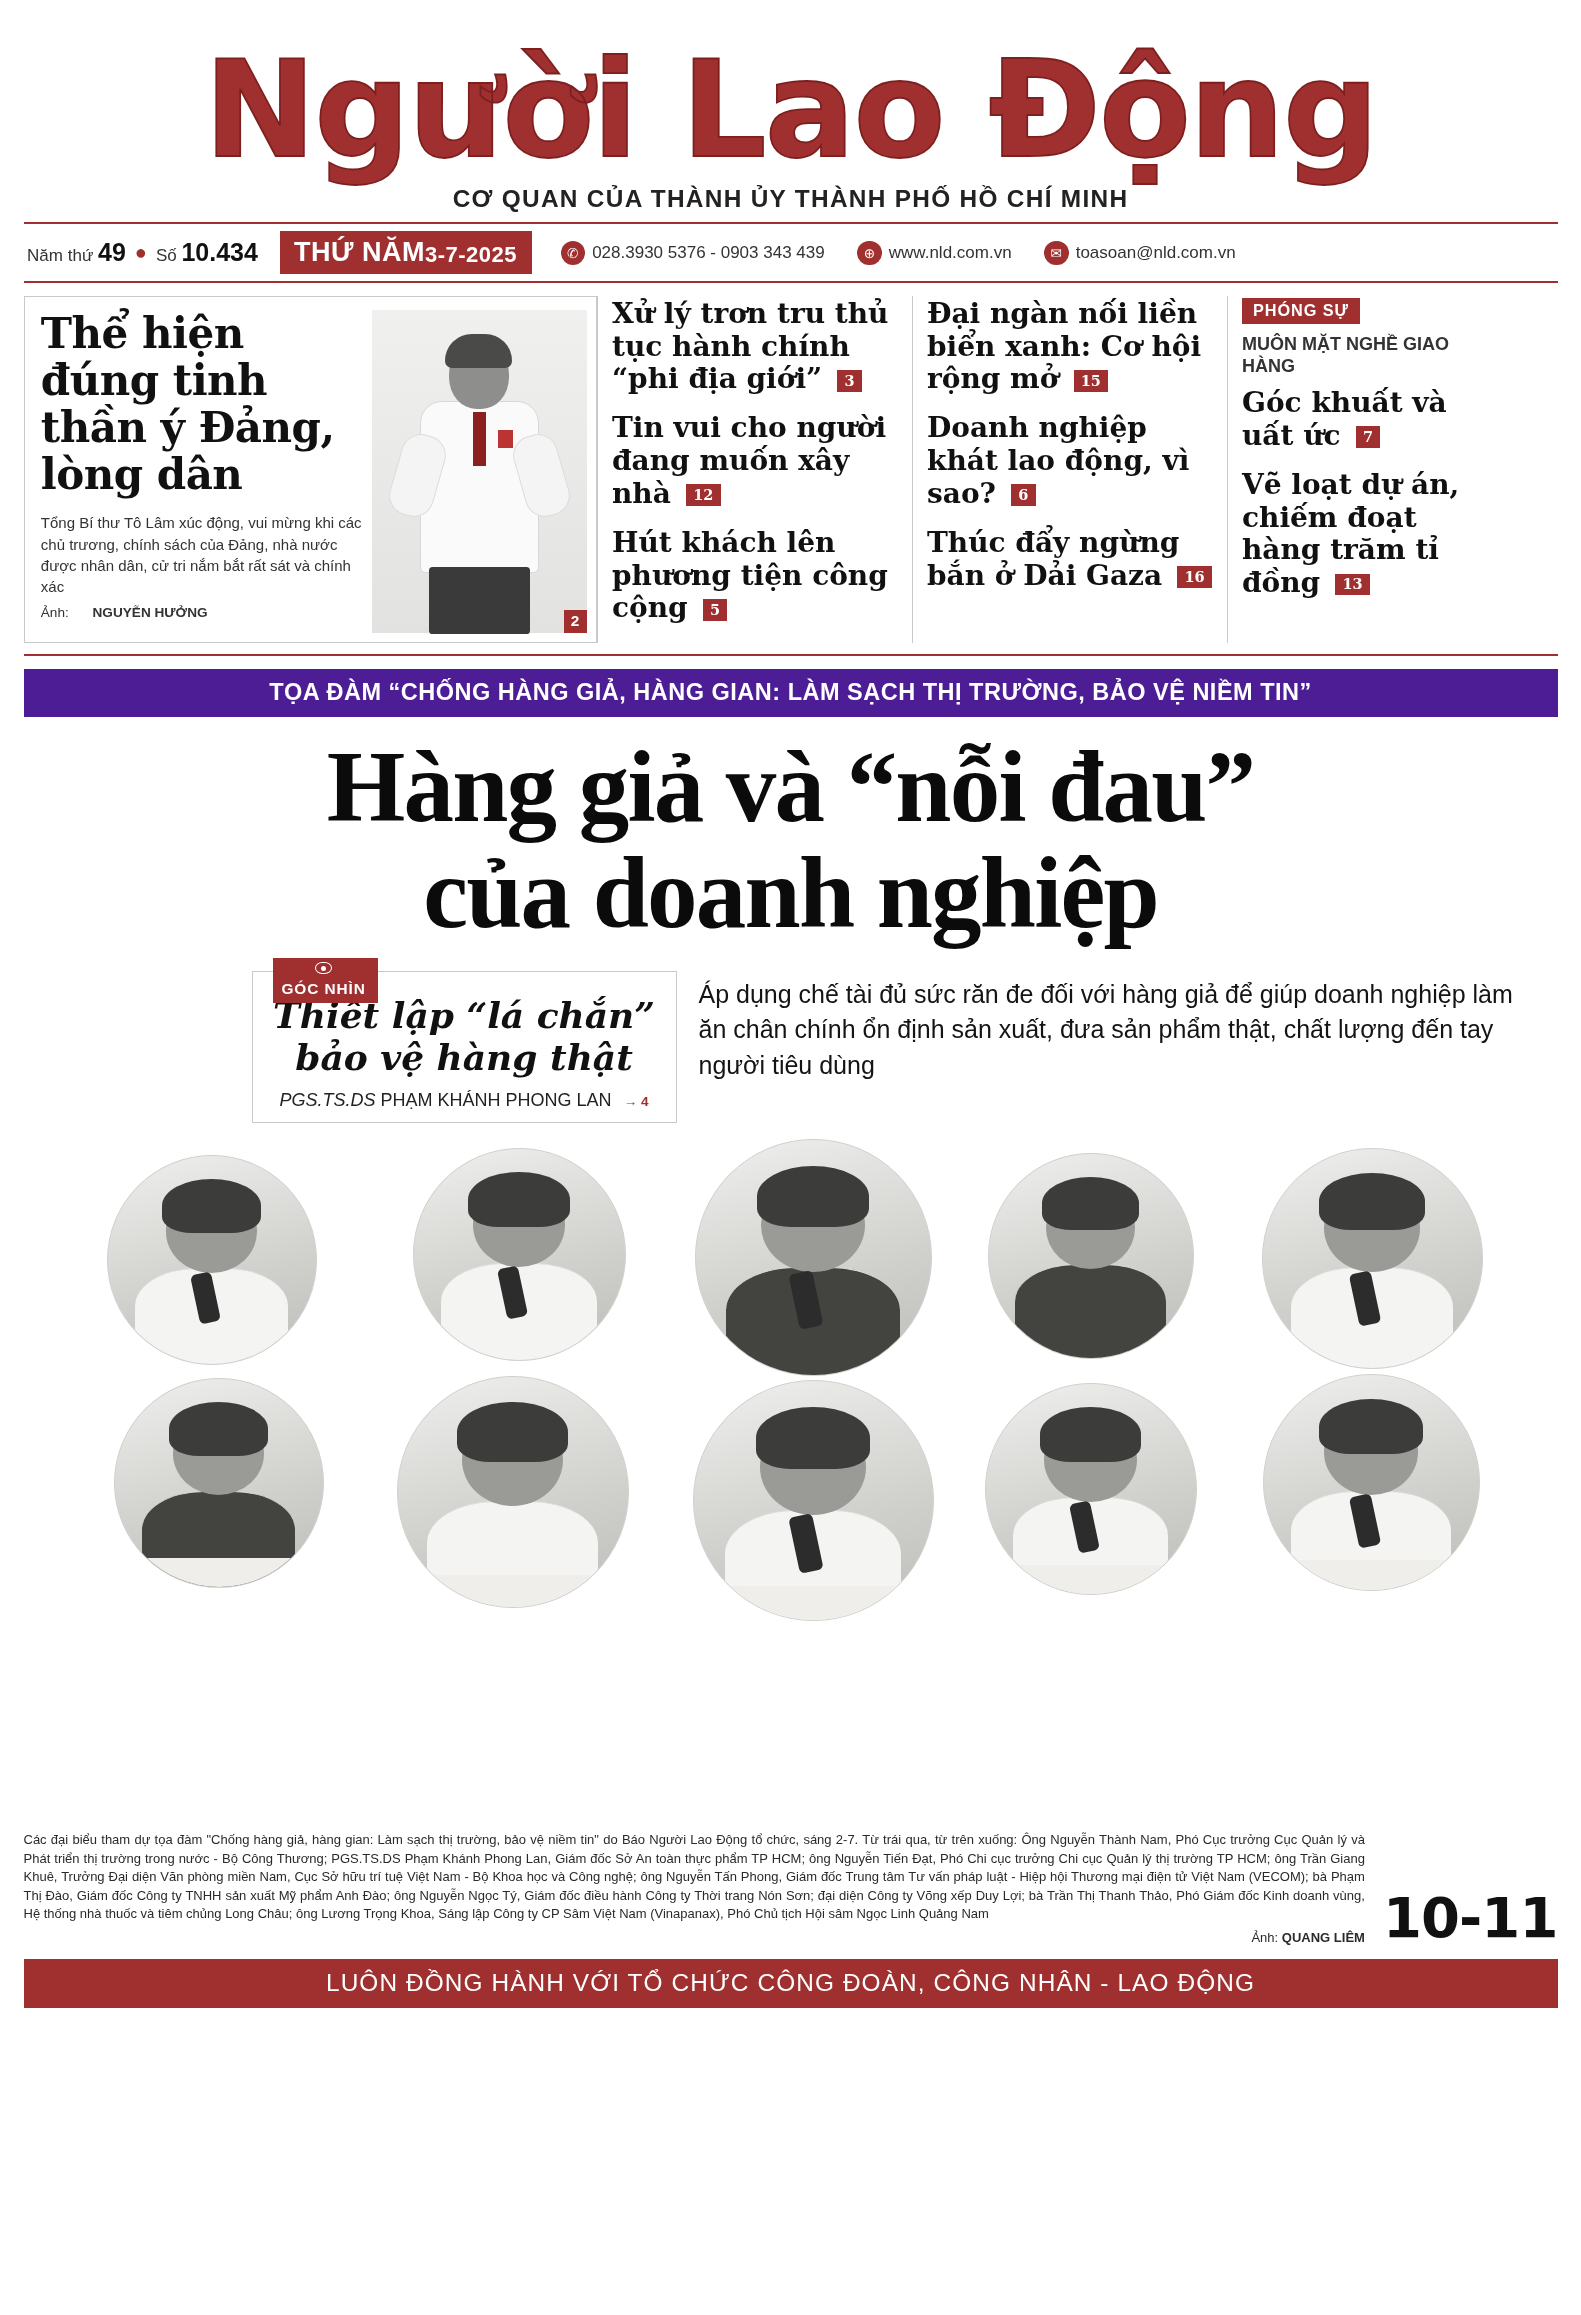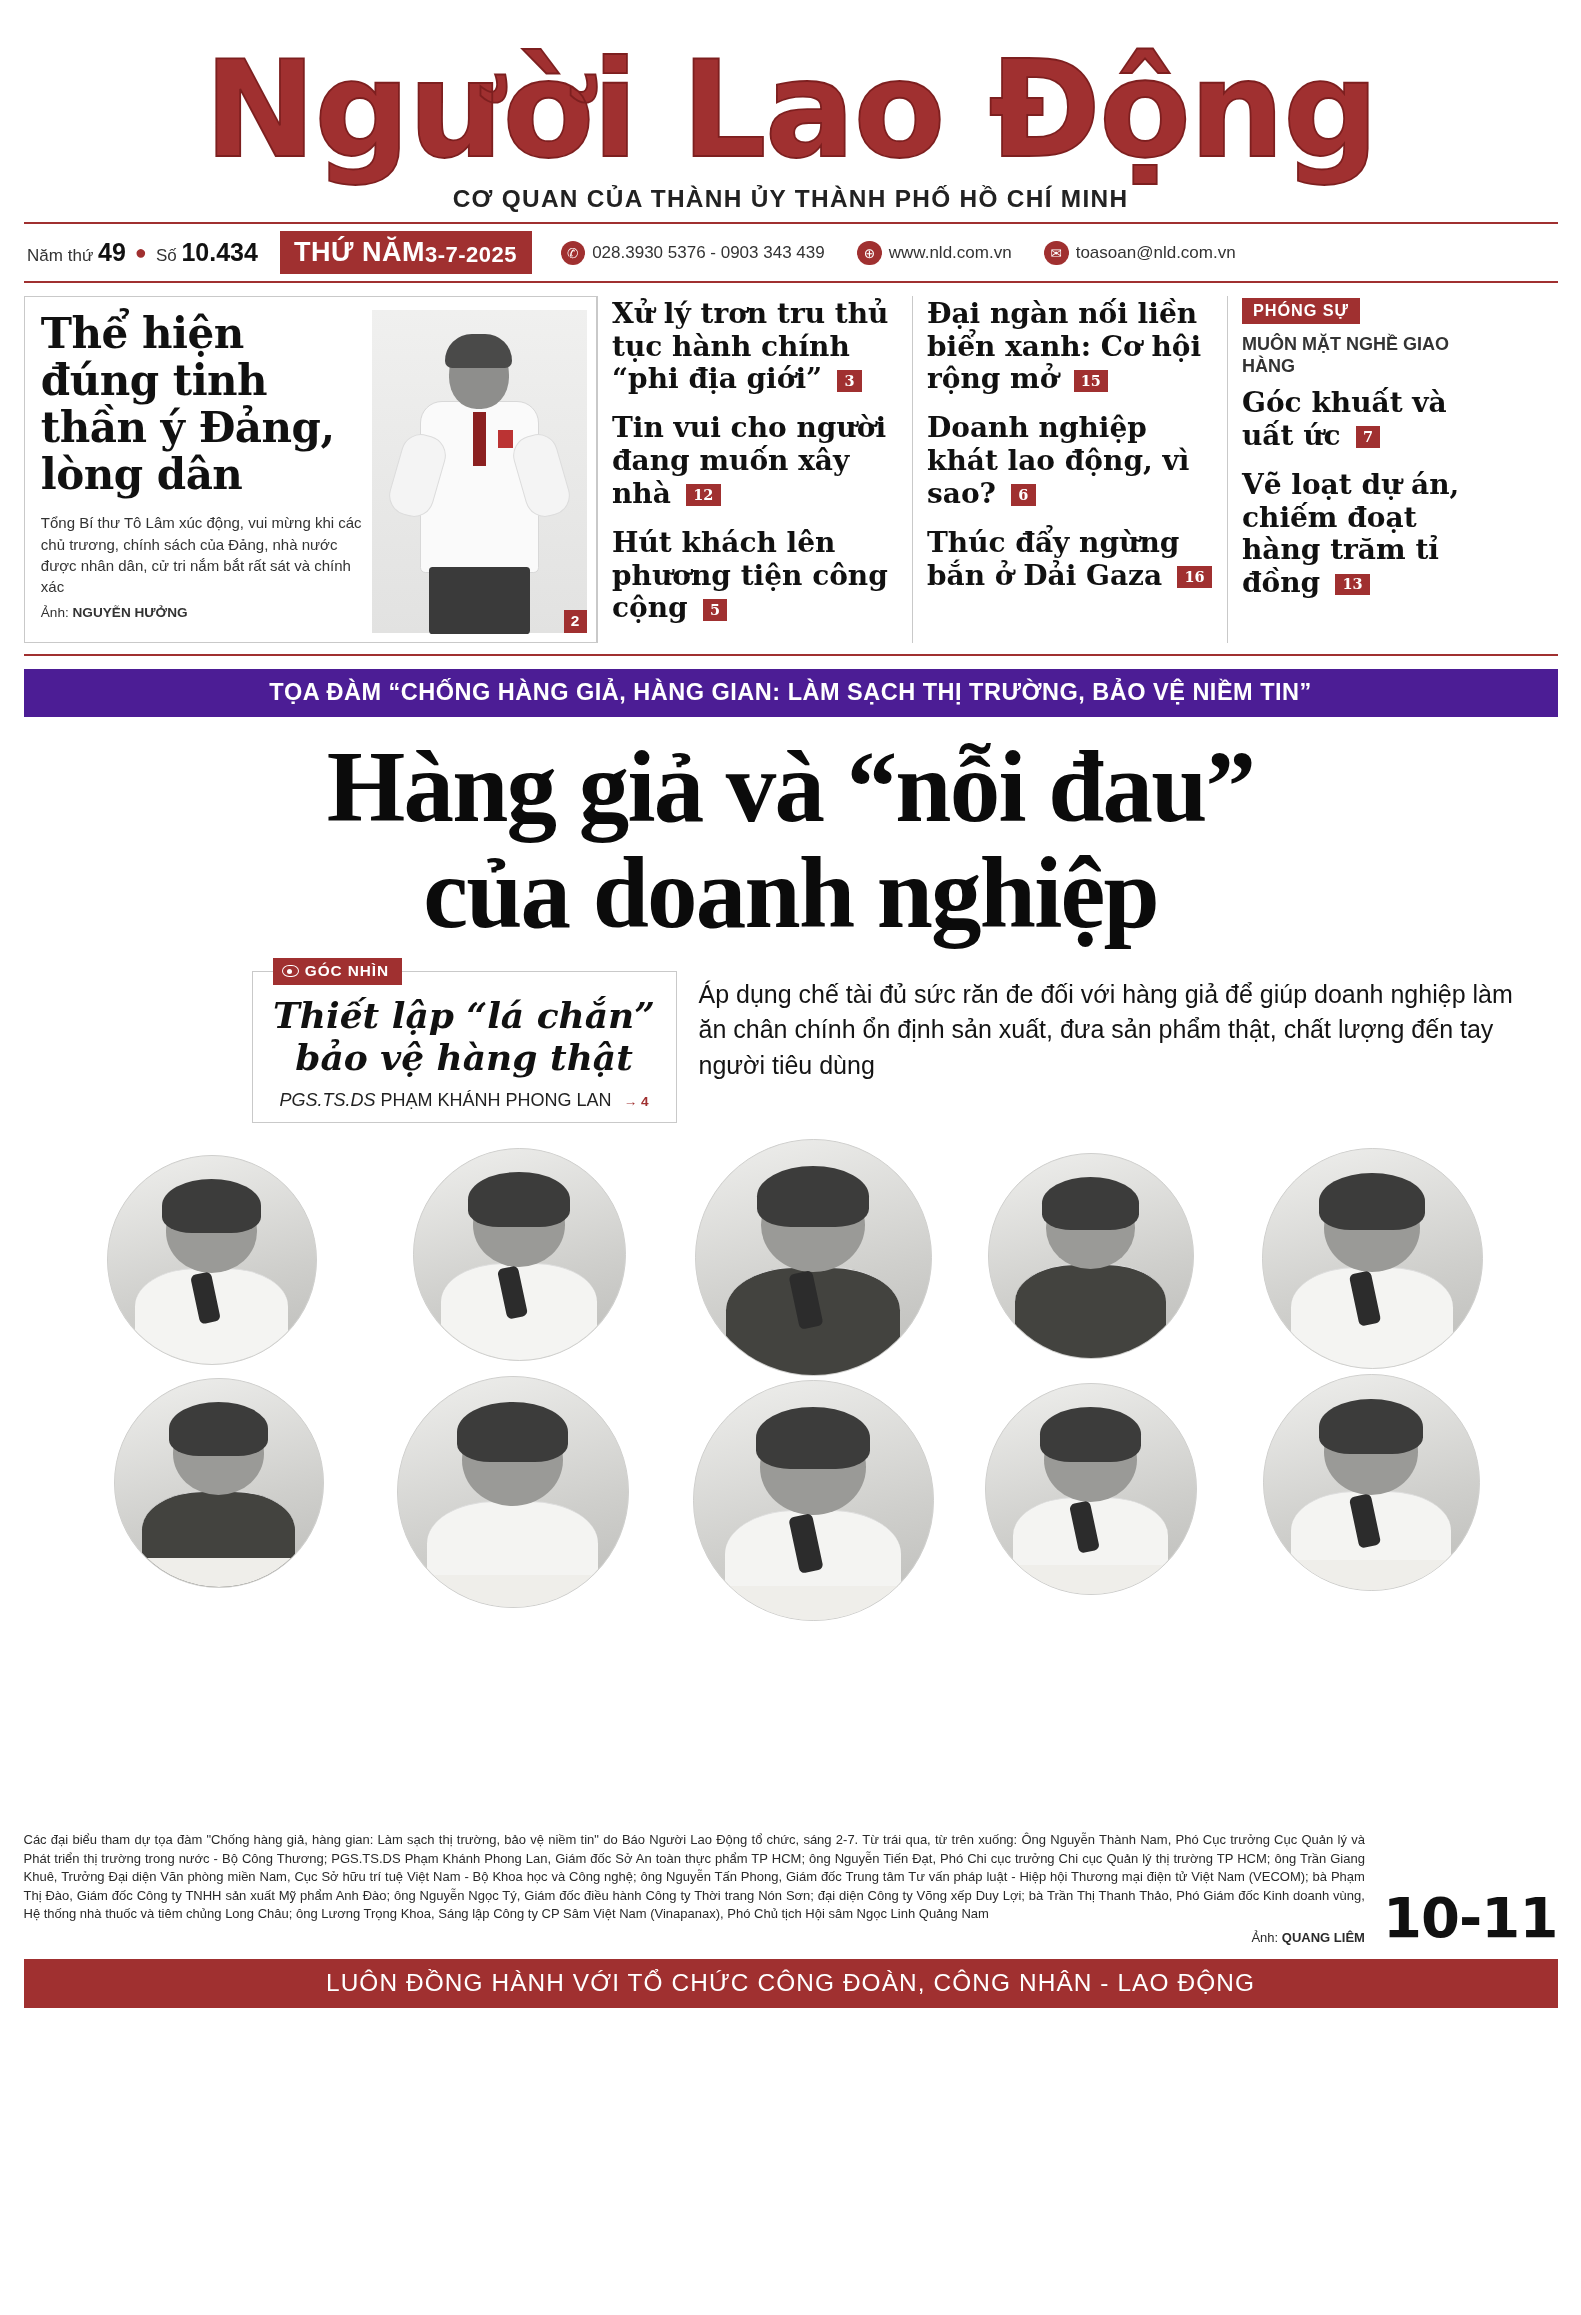--- a/index.html
+++ b/index.html
@@ -106,21 +106,21 @@
     color: #111;
     letter-spacing: -0.5px;
   }
   .lead-desc {
     margin-top: 14.5px;
     font-size: 15px;
     line-height: 1.42;
     color: #333;
   }
   .lead-credit { font-size: 13.6px; margin-top: 7.2px; color:#333;}
-  .lead-credit b { font-weight: bold; }
+  .lead-credit b { font-weight: bold; margin-left: 20px; }
   .lead-photo {
     flex: 1;
     position: relative;
     background: linear-gradient(180deg,#f0f0ef 0%, #e2e2e1 100%);
     margin-left: 5.4px;
   }
   .photo-person {
     position: absolute;
     left: 50%; bottom: 0; transform: translateX(-50%);
     width: 172px; height: 299px;
@@ -199,21 +199,21 @@
     width: 425px;
     border: 0.9px solid #c9c9c9;
     padding: 14.5px 16.3px 11px 16.3px;
     position: relative;
     text-align: center;
   }
   .op-label {
     position: absolute; top: -14.5px; left: 20px;
     background: #a03030; color: #fff; font-weight: bold;
     font-size: 15.4px; letter-spacing: 0.9px; padding: 4.5px 12.7px 4.5px 9px;
-    display: flex; align-items: center; gap: 6.3px;
+    display: flex; align-items: center; gap: 6.3px; flex-direction: column;
   }
   .eye {
     width: 17px; height: 11.8px; border: 1.8px solid #fff; border-radius: 50%/60%;
     display:inline-block; position: relative;
   }
   .eye::after{content:"";position:absolute;left:4.5px;top:2.3px;width:5.4px;height:5.4px;border-radius:50%;background:#fff;}
   .op-title {
     font-family: "DejaVu Serif", serif;
     font-weight: bold; font-style: italic;
     font-size: 36px; line-height: 1.18; color: #111; margin-top: 7.2px;

